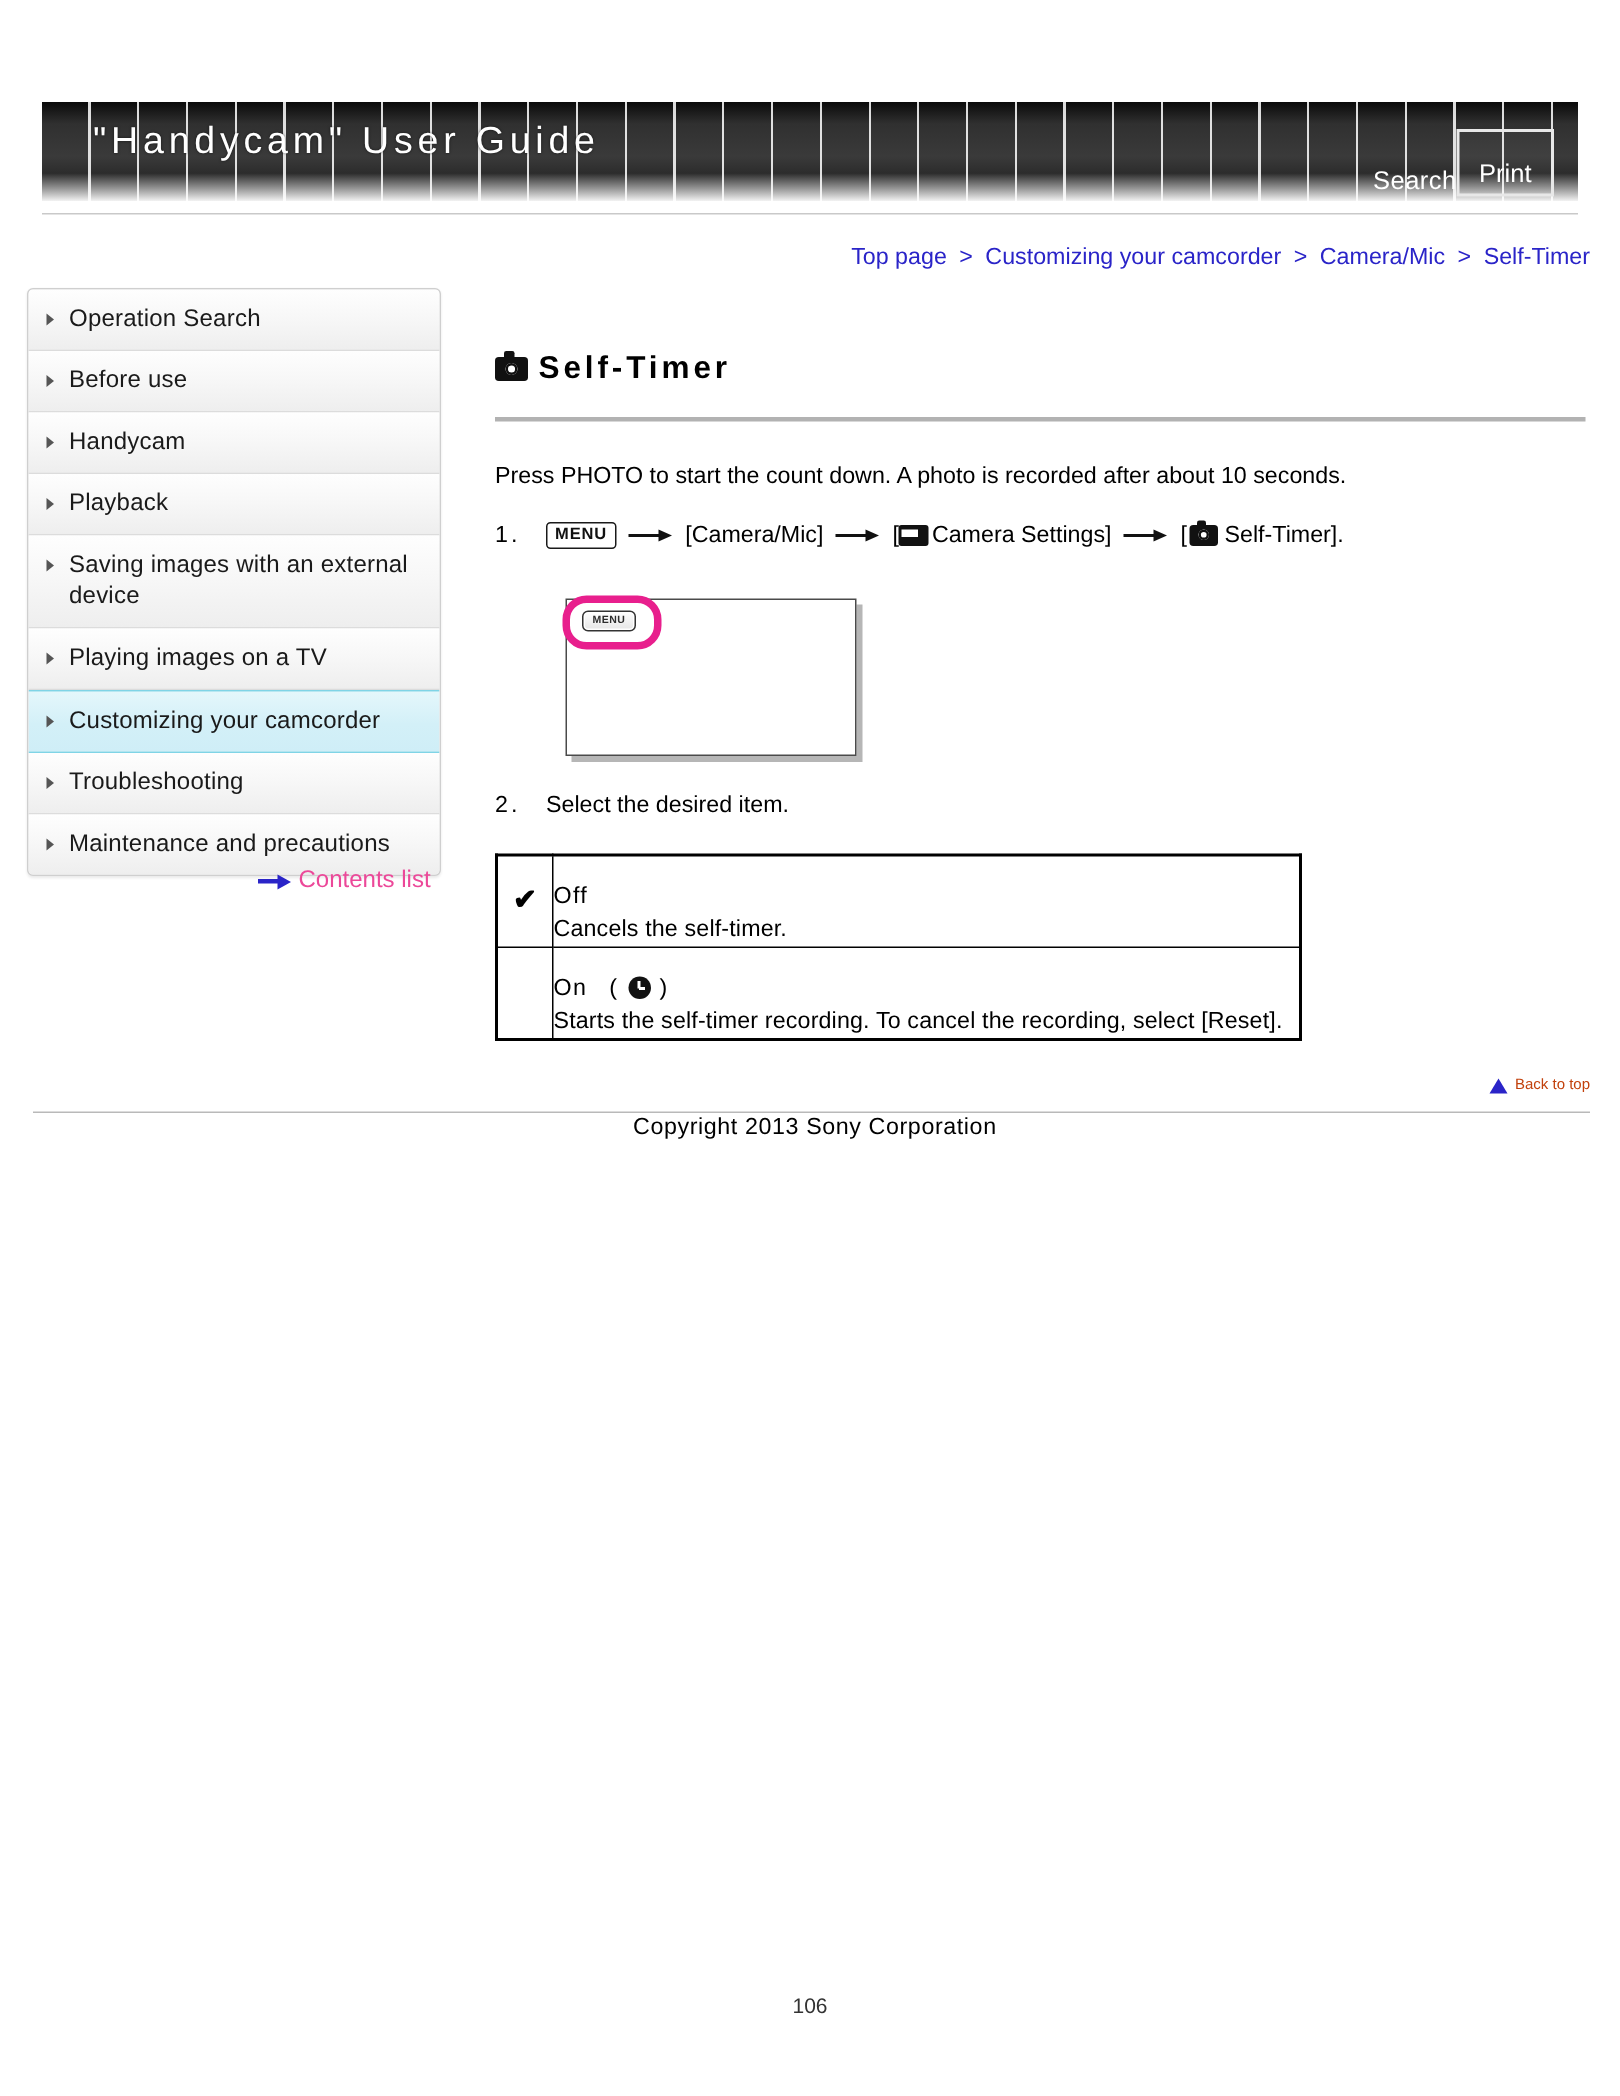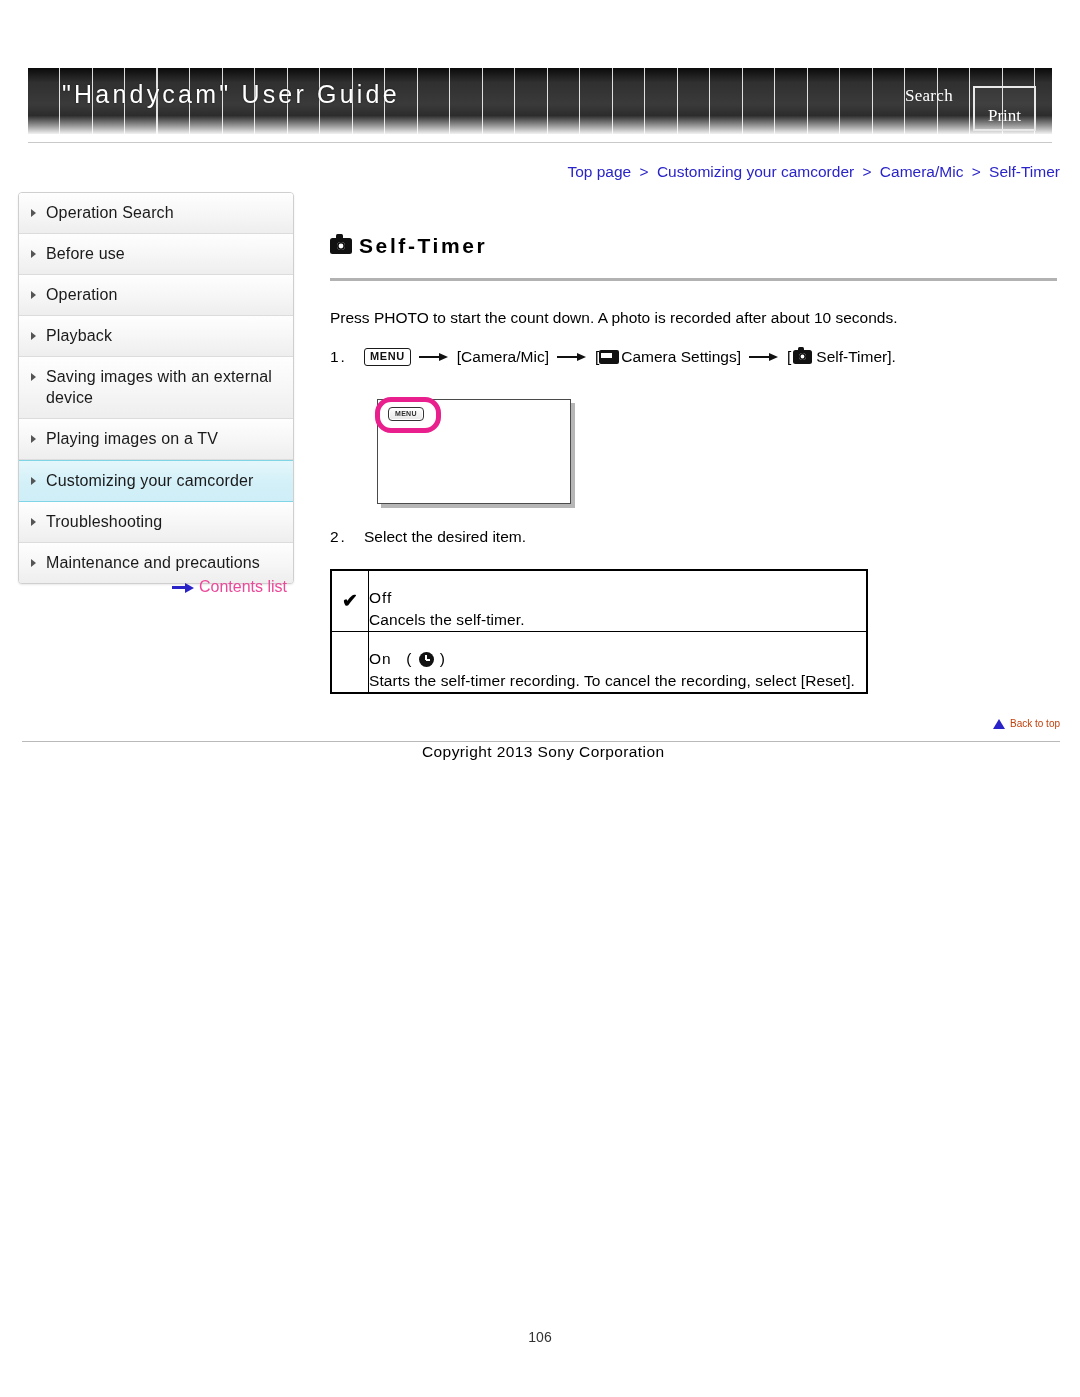--- a/index.html
+++ b/index.html
@@ -51,23 +51,22 @@
     color: #ffffff;
     font-family: "Liberation Sans", sans-serif;
     text-shadow: 0 0 2px rgba(0,0,0,0.6);
     white-space: nowrap;
   }
   .banner-actions {
     position: absolute;
     right: 16px;
     top: 18px;
     display: flex;
-    align-items: flex-start;
-    gap: 20px;
-    font-family: Liberation Serif, serif;
+    align-items: flex-end;
+    gap: 0;
   }
   .search-link {
     font-size: 17px;
     color: #ffffff;
     letter-spacing: 0.3px;
     cursor: pointer;
   }
   .print-btn {
     font-size: 17px;
     color: #ffffff;
@@ -481,21 +480,21 @@
   <div class="nav-item">
     <span class="nav-arrow"></span>
     <span class="nav-label">Operation Search</span>
   </div>
   <div class="nav-item">
     <span class="nav-arrow"></span>
     <span class="nav-label">Before use</span>
   </div>
   <div class="nav-item">
     <span class="nav-arrow"></span>
-    <span class="nav-label">Operation</span>
+    <span class="nav-label">Handycam</span>
   </div>
   <div class="nav-item">
     <span class="nav-arrow"></span>
     <span class="nav-label">Playback</span>
   </div>
   <div class="nav-item">
     <span class="nav-arrow"></span>
     <span class="nav-label">Saving images with an external device</span>
   </div>
   <div class="nav-item">

